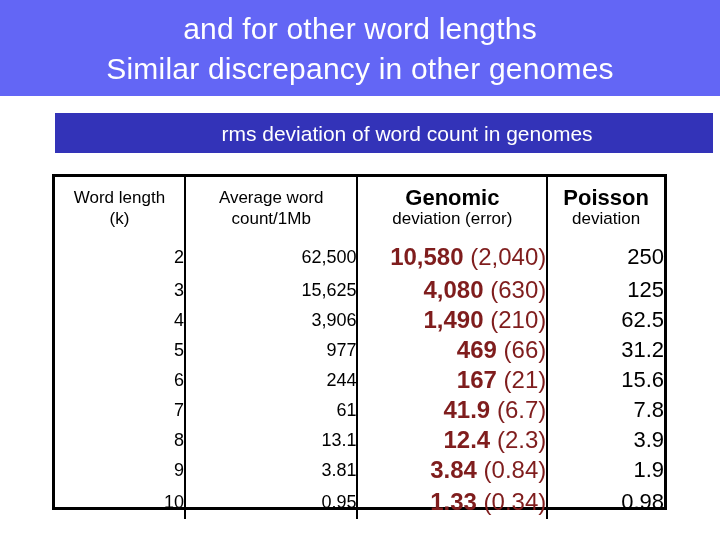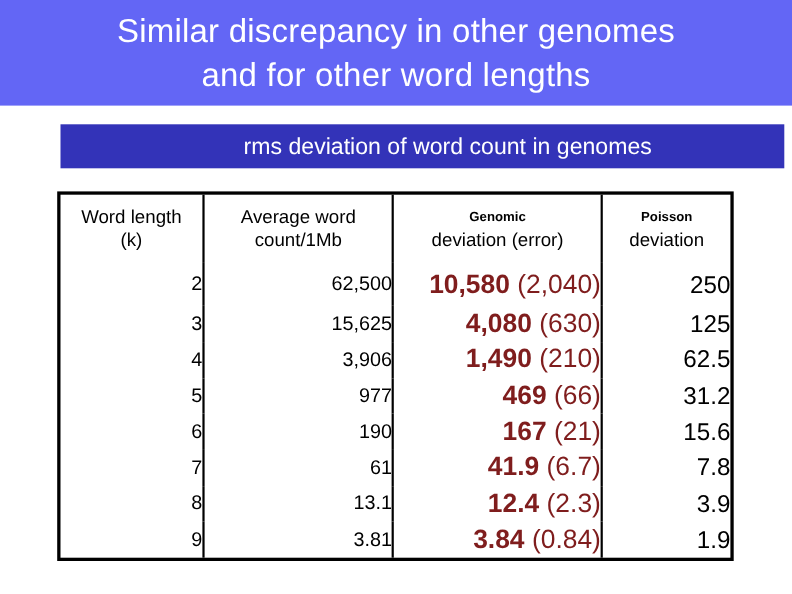--- a/index.html
+++ b/index.html
@@ -99,21 +99,21 @@
   .hcell {
     text-align: center;
     font-size: 17px;
     font-weight: 300;
     line-height: 21px;
     color: #000000;
     padding: 0 6px;
   }
   .hcell .strong {
     font-weight: bold;
-    font-size: 12px;
+    font-size: 22px;
   }
 
   tbody tr { height: 30px; }
   tbody tr.first-row { height: 36px; }
   tbody tr.last-row { height: 34px; }
 
   .cell-k {
     text-align: right;
     padding-right: 56px;
     font-size: 18px;
@@ -138,22 +138,22 @@
     padding-right: 45px;
     font-size: 22px;
     font-weight: bold;
     color: #000000;
   }
 </style>
 </head>
 <body>
 
 <div id="title-banner" style="background: rgb(99, 102, 245);">
+  <div class="title-line">and for other word lengths</div>
   <div class="title-line">Similar discrepancy in other genomes</div>
-  <div class="title-line">and for other word lengths</div>
 </div>
 
 <div id="subtitle-bar" style="background: rgb(51, 51, 184); padding-left: 46px;">
   <div id="subtitle-text">rms deviation of word count in genomes</div>
 </div>
 
 <div id="data-table" style="border-color: rgb(0, 0, 0);">
   <table class="grid">
     <thead>
       <tr>
@@ -195,21 +195,21 @@
           <td class="cell-poi col-div">62.5</td>
         </tr>
         <tr>
           <td class="cell-k">5</td>
           <td class="cell-avg col-div">977</td>
           <td class="cell-gen col-div"><span class="val">469</span> <span class="err">(66)</span></td>
           <td class="cell-poi col-div">31.2</td>
         </tr>
         <tr>
           <td class="cell-k">6</td>
-          <td class="cell-avg col-div">190</td>
+          <td class="cell-avg col-div">244</td>
           <td class="cell-gen col-div"><span class="val">167</span> <span class="err">(21)</span></td>
           <td class="cell-poi col-div">15.6</td>
         </tr>
         <tr>
           <td class="cell-k">7</td>
           <td class="cell-avg col-div">61</td>
           <td class="cell-gen col-div"><span class="val">41.9</span> <span class="err">(6.7)</span></td>
           <td class="cell-poi col-div">7.8</td>
         </tr>
         <tr>
@@ -217,15 +217,21 @@
           <td class="cell-avg col-div">13.1</td>
           <td class="cell-gen col-div"><span class="val">12.4</span> <span class="err">(2.3)</span></td>
           <td class="cell-poi col-div">3.9</td>
         </tr>
         <tr>
           <td class="cell-k">9</td>
           <td class="cell-avg col-div">3.81</td>
           <td class="cell-gen col-div"><span class="val">3.84</span> <span class="err">(0.84)</span></td>
           <td class="cell-poi col-div">1.9</td>
         </tr>
+        <tr class="last-row">
+          <td class="cell-k">10</td>
+          <td class="cell-avg col-div">0.95</td>
+          <td class="cell-gen col-div"><span class="val">1.33</span> <span class="err">(0.34)</span></td>
+          <td class="cell-poi col-div">0.98</td>
+        </tr>
       </tbody>
   </table>
 </div>
 
 </body></html>

